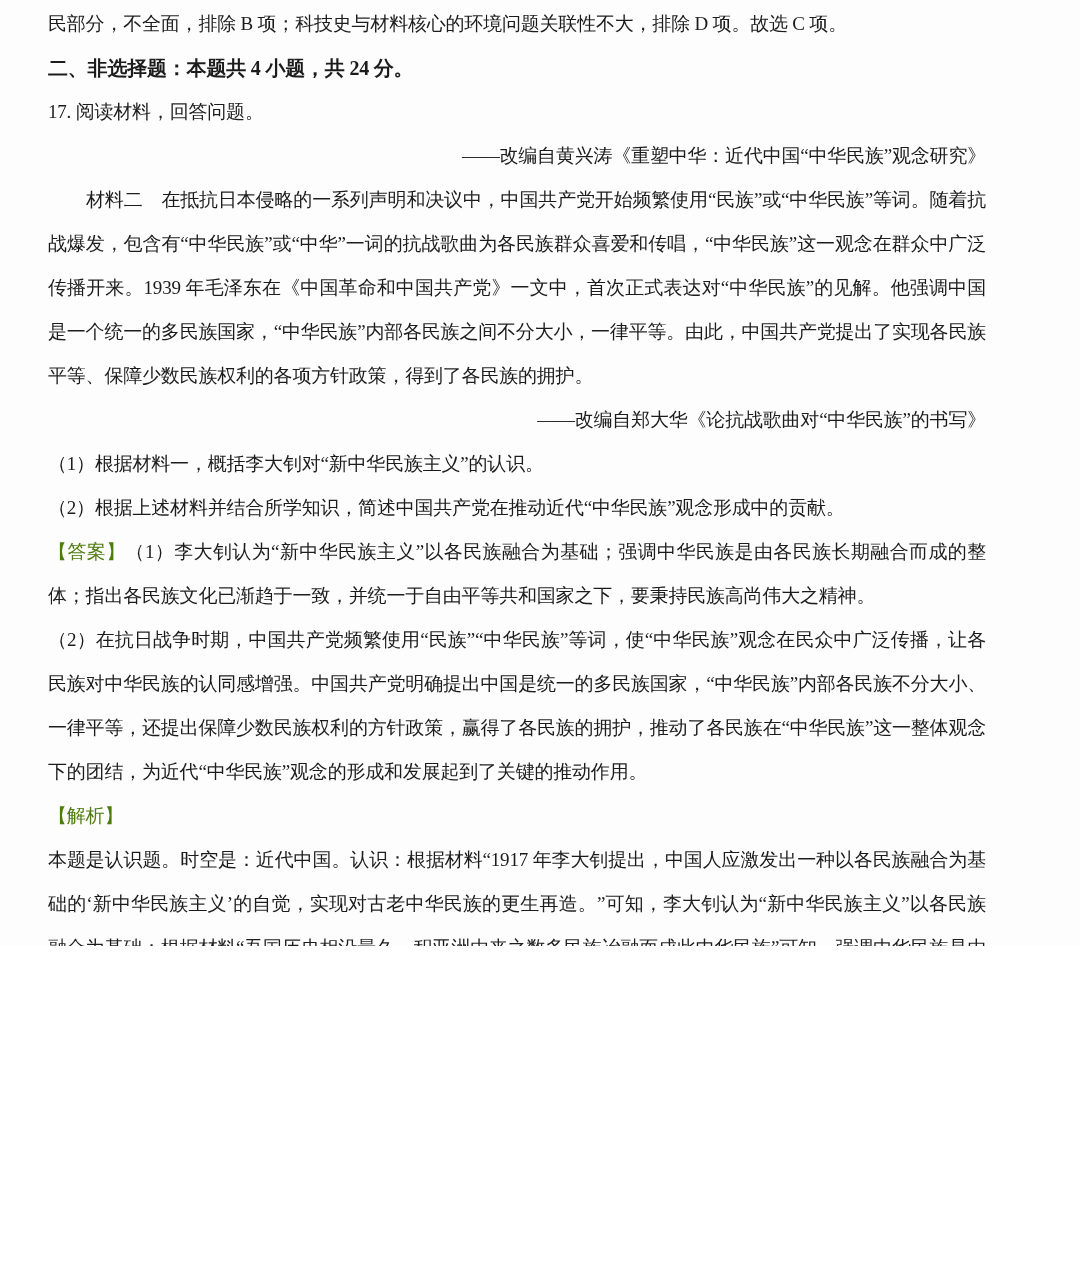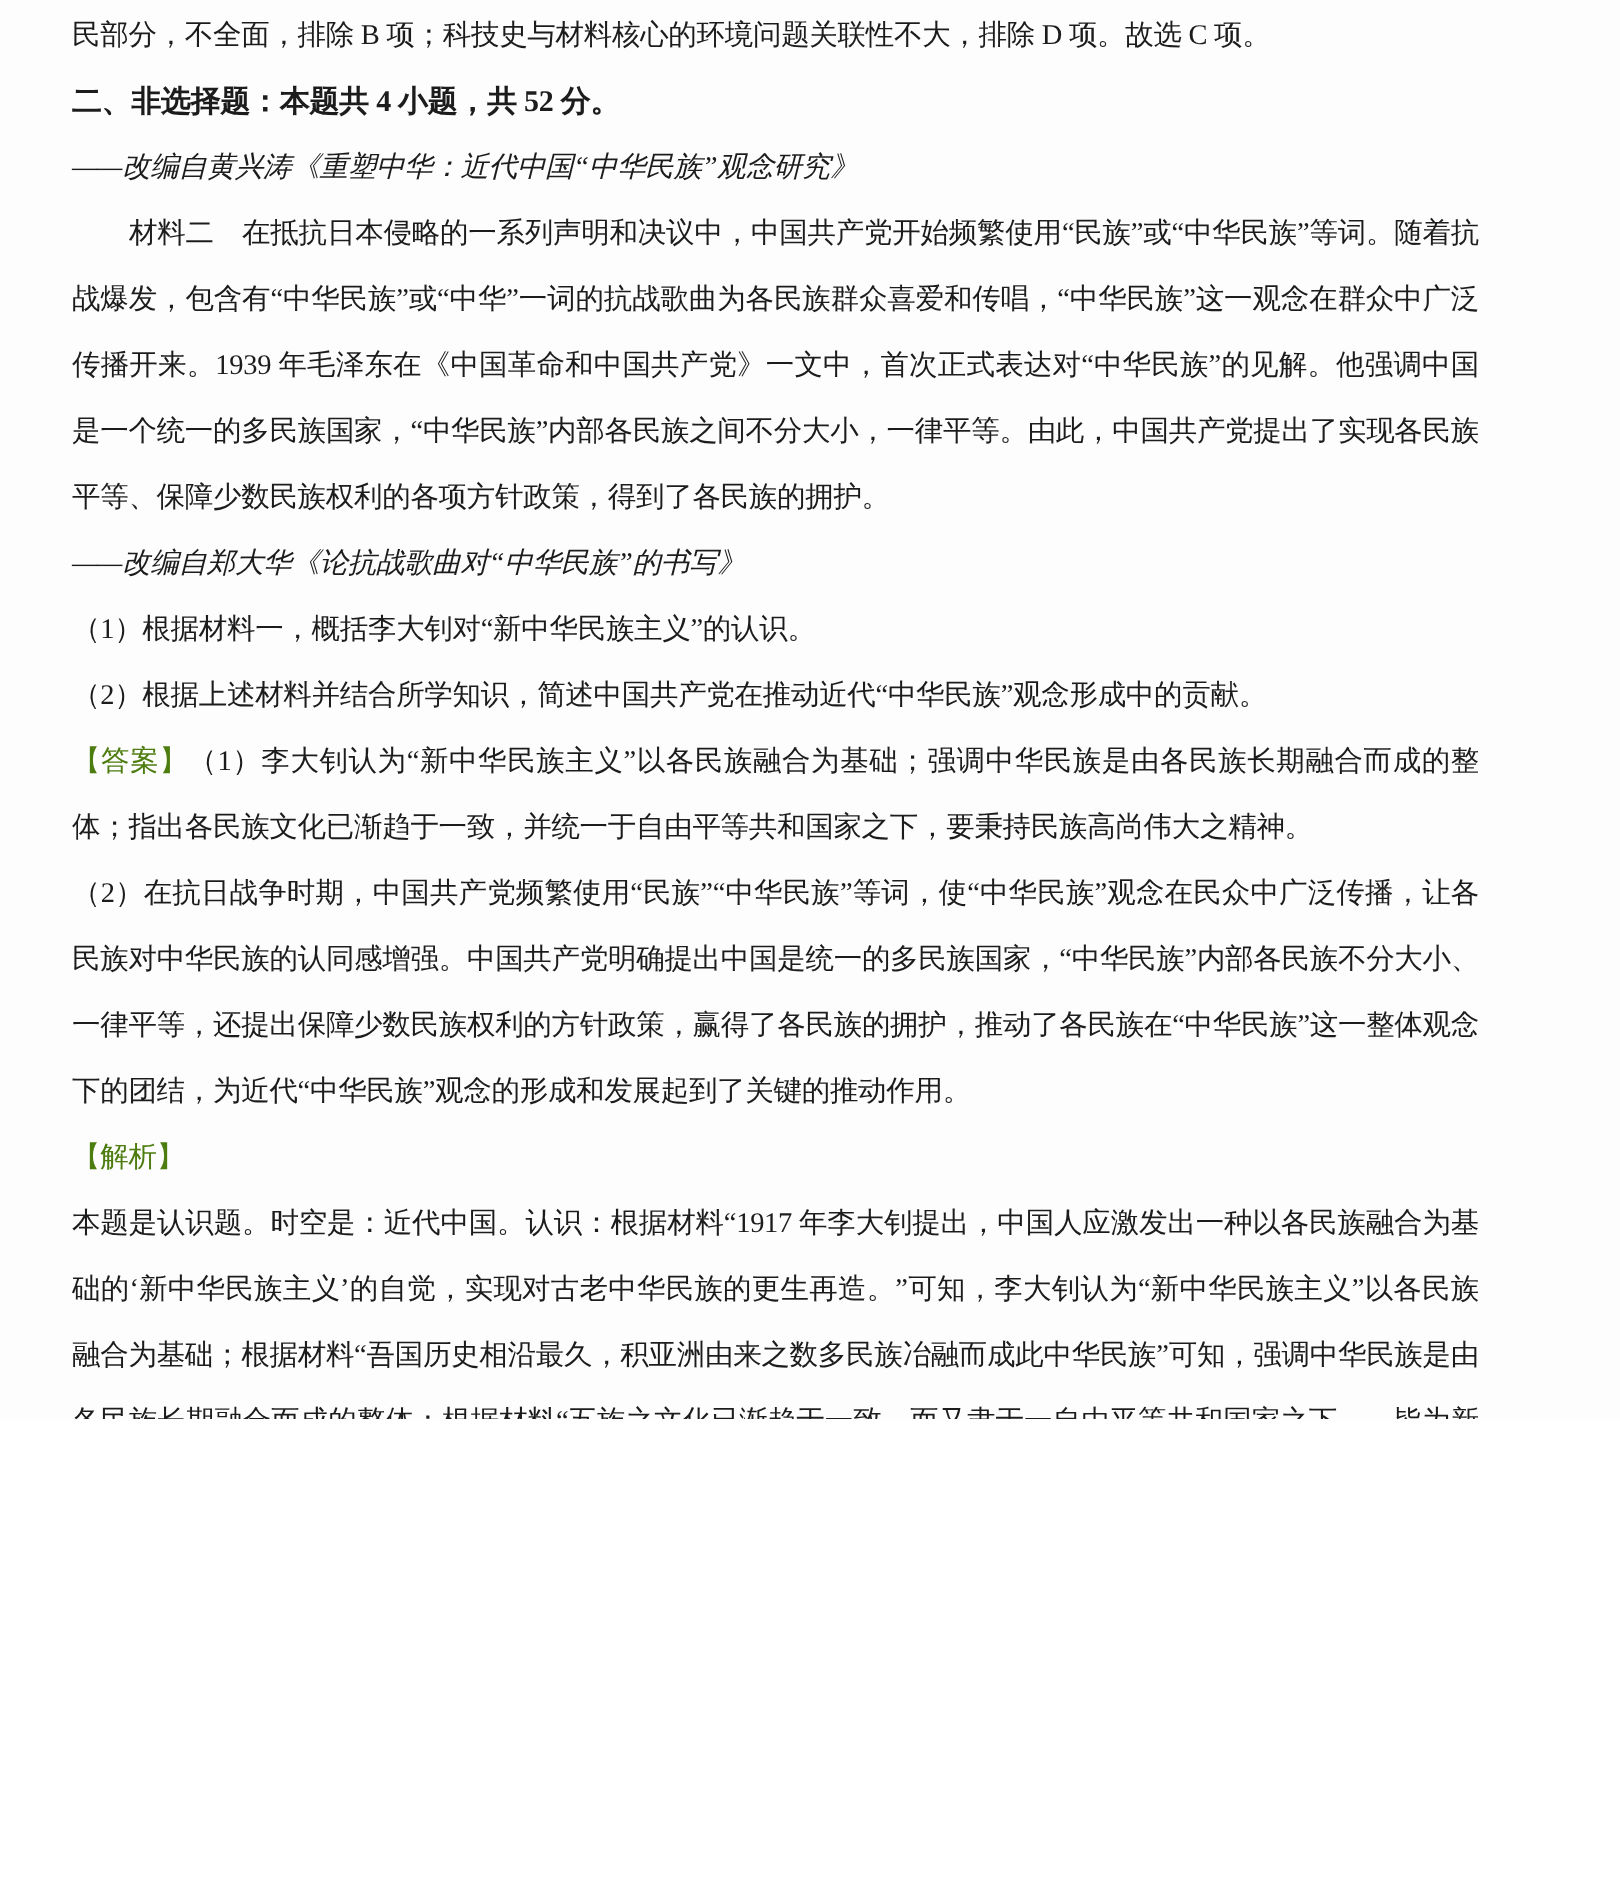--- a/index.html
+++ b/index.html
@@ -23,40 +23,40 @@
     font-size: 19px;
     line-height: 44px;
     letter-spacing: -0.2px;
     text-align: justify;
     color: #1c1c1c;
   }
   .para.indent {
     text-indent: 2em;
   }
   .para.attribution {
-    text-align: left;
-    font-style: italic;
+    text-align: right;
   }
   .para.section-heading {
     font-weight: bold;
     font-size: 20px;
   }
   .label-blue {
     color: #4d7c0f;
   }
 </style>
 </head>
 <body>
 
 <div class="page">
 
   <p class="para">民部分，不全面，排除 B 项；科技史与材料核心的环境问题关联性不大，排除 D 项。故选 C 项。</p>
 
-  <p class="para section-heading">二、非选择题：本题共 4 小题，共 52 分。</p>
+  <p class="para section-heading">二、非选择题：本题共 4 小题，共 24 分。</p>
 
+  <p class="para">17. 阅读材料，回答问题。</p>
 
 
   <p class="para attribution">——改编自黄兴涛《重塑中华：近代中国“中华民族”观念研究》</p>
 
   <p class="para indent">材料二　在抵抗日本侵略的一系列声明和决议中，中国共产党开始频繁使用“民族”或“中华民族”等词。随着抗战爆发，包含有“中华民族”或“中华”一词的抗战歌曲为各民族群众喜爱和传唱，“中华民族”这一观念在群众中广泛传播开来。1939 年毛泽东在《中国革命和中国共产党》一文中，首次正式表达对“中华民族”的见解。他强调中国是一个统一的多民族国家，“中华民族”内部各民族之间不分大小，一律平等。由此，中国共产党提出了实现各民族平等、保障少数民族权利的各项方针政策，得到了各民族的拥护。</p>
 
   <p class="para attribution">——改编自郑大华《论抗战歌曲对“中华民族”的书写》</p>
 
   <p class="para">（1）根据材料一，概括李大钊对“新中华民族主义”的认识。</p>
 

